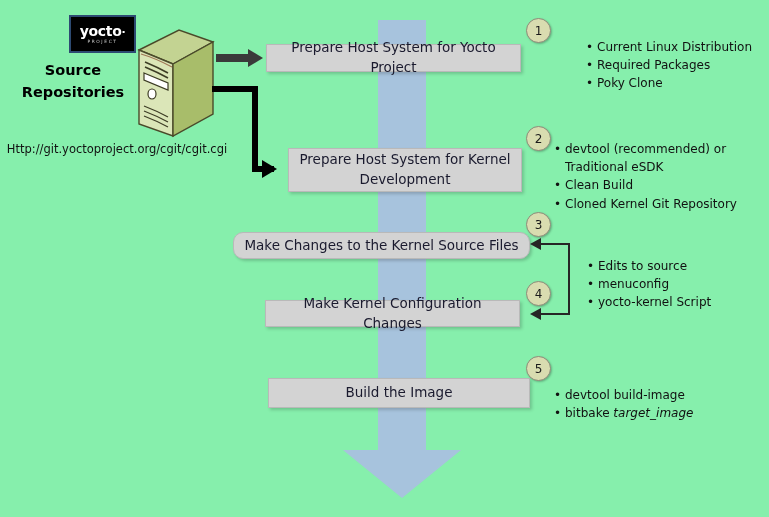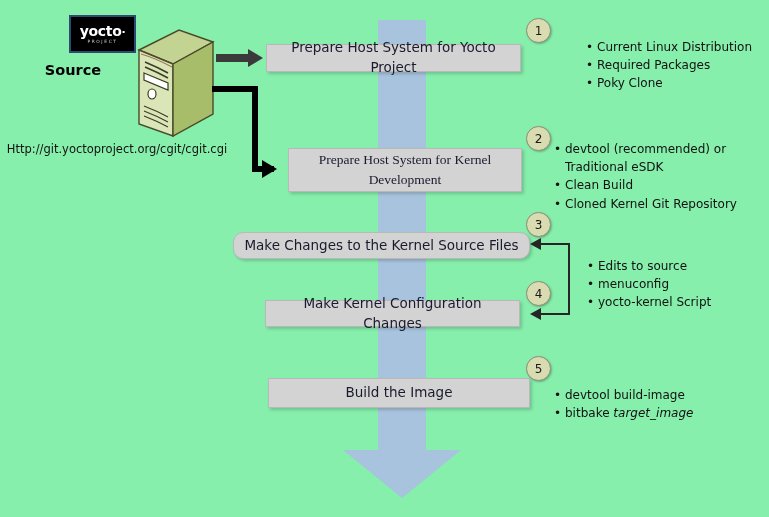--- a/index.html
+++ b/index.html
@@ -48,21 +48,21 @@
     font-size: 13.5px;
     display: flex;
     align-items: center;
     justify-content: center;
     text-align: center;
     line-height: 1.45;
     box-sizing: border-box;
     padding: 2px 8px;
   }
   #box-1 { left: 266px; top: 44px;  width: 255px; height: 28px; }
-  #box-2 { left: 288px; top: 148px; width: 234px; height: 44px; font-family: Liberation Serif, serif; }
+  #box-2 { left: 288px; top: 148px; width: 234px; height: 44px; }
   #box-3 { left: 233px; top: 232px; width: 297px; height: 27px; border-radius: 10px; }
   #box-4 { left: 265px; top: 300px; width: 255px; height: 27px; }
   #box-5 { left: 268px; top: 378px; width: 262px; height: 30px; }
 
   
   .yocto-logo {
     position: absolute;
     left: 69px;
     top: 15px;
     width: 67px;
@@ -211,20 +211,21 @@
 
   <div class="yocto-logo">
     <div class="yocto-word">
       <span>yocto</span><span class="dot">·</span>
     </div>
     <div class="yocto-sub">PROJECT</div>
   </div>
 
   <div class="src-label">
     <div>Source</div>
+    <div>Repositories</div>
   </div>
 
   <div class="server">
     <svg width="80" height="112" viewBox="0 0 80 112" xmlns="http://www.w3.org/2000/svg">
 
       <polygon points="4,22 44,2 78,14 38,36" fill="#c3d392" stroke="#4a4a2a" stroke-width="1.4"></polygon>
 
       <polygon points="4,22 38,36 38,108 4,96" fill="#dbe6b8" stroke="#4a4a2a" stroke-width="1.4"></polygon>
 
       <polygon points="38,36 78,14 78,86 38,108" fill="#a8bd6a" stroke="#4a4a2a" stroke-width="1.4"></polygon>

